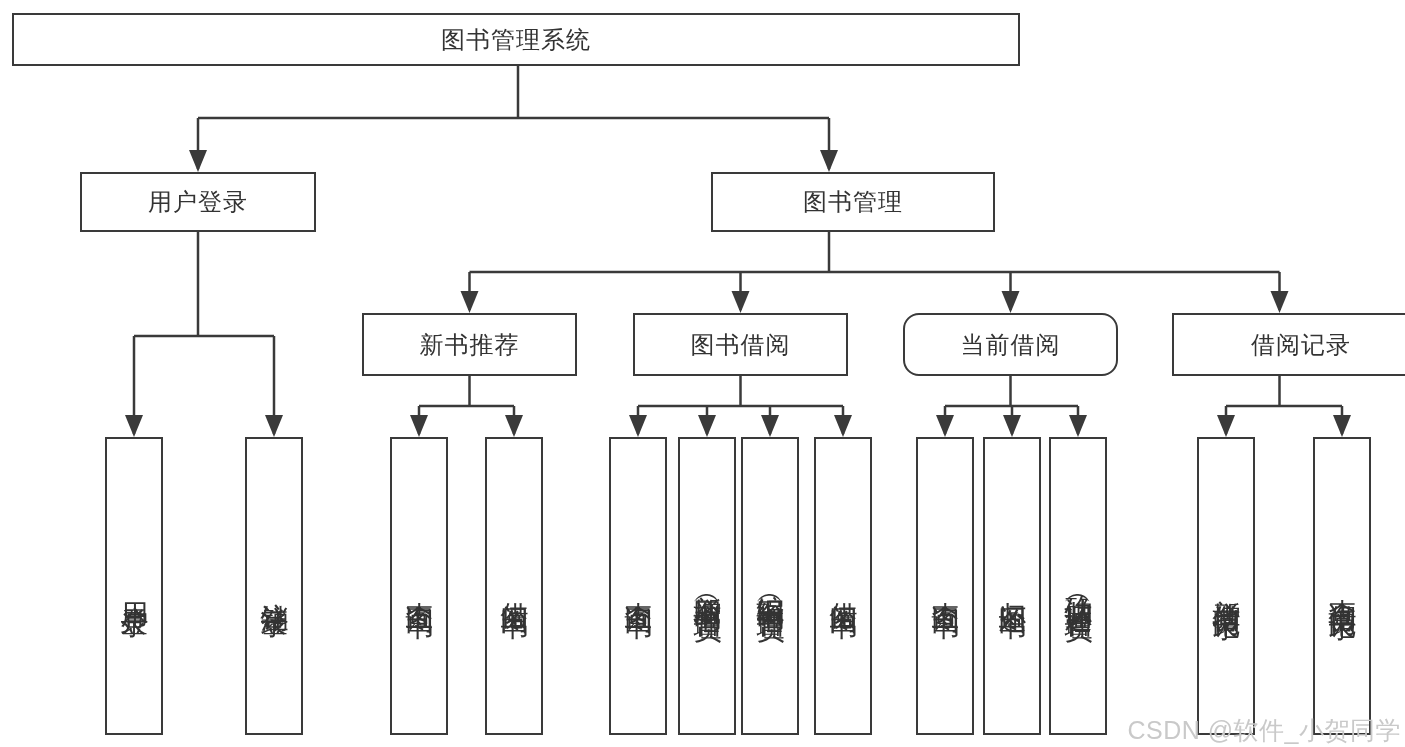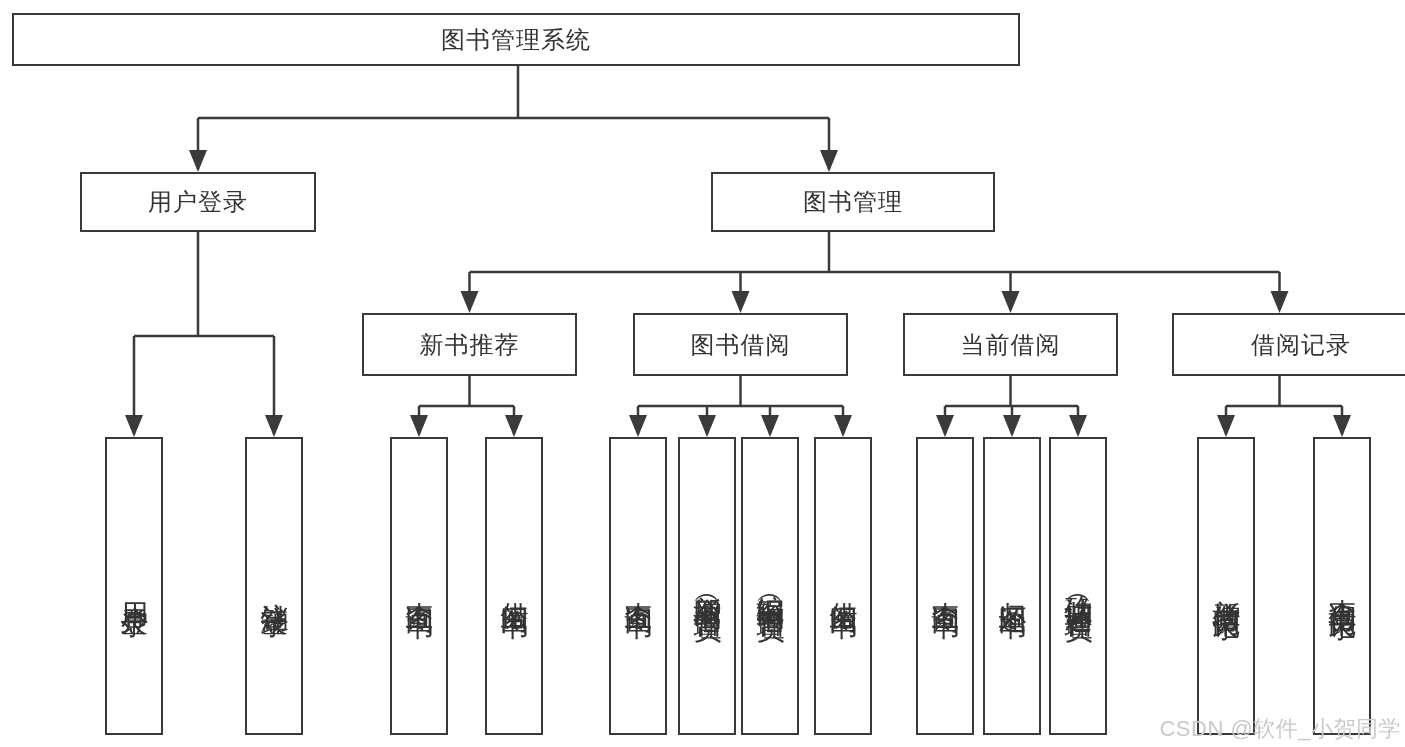--- a/index.html
+++ b/index.html
@@ -41,21 +41,21 @@
   .v {
     font-size: 28px;
     writing-mode: vertical-rl;
     letter-spacing: 3px;
     line-height: 1;
   }
   .watermark {
     position: absolute;
     right: 4px;
     top: 714px;
-    font-size: 22px;
+    font-size: 25px;
     color: #c9c9c9;
     letter-spacing: 0.5px;
     white-space: nowrap;
     z-index: 5;
   }
 </style>
 </head>
 <body>
 
 <div class="canvas">
@@ -110,21 +110,21 @@
     </g>
   </svg>
 
   <div class="box h" style="left:12px; top:13px; width:1008px; height:53px;">图书管理系统</div>
 
   <div class="box h" style="left:80px; top:172px; width:236px; height:60px;">用户登录</div>
   <div class="box h" style="left:711px; top:172px; width:284px; height:60px;">图书管理</div>
 
   <div class="box h" style="left:362px; top:313px; width:215px; height:63px;">新书推荐</div>
   <div class="box h" style="left:633px; top:313px; width:215px; height:63px;">图书借阅</div>
-  <div class="box h" style="left:903px; top:313px; width:215px; height:63px;">当前借阅</div>
+  <div class="box h" style="left:903px; top:313px; width:215px; height:63px;border-radius:16px;">当前借阅</div>
   <div class="box h" style="left:1172px; top:313px; width:258px; height:63px;">借阅记录</div>
 
   <div class="box v" style="left:105px; top:437px; width:58px; height:298px;">用户登录</div>
   <div class="box v" style="left:245px; top:437px; width:58px; height:298px;">注销登录</div>
 
   <div class="box v" style="left:390px; top:437px; width:58px; height:298px;">查询图书</div>
   <div class="box v" style="left:485px; top:437px; width:58px; height:298px;">借阅图书</div>
 
   <div class="box v" style="left:609px; top:437px; width:58px; height:298px;">查询图书</div>
   <div class="box v" style="left:678px; top:437px; width:58px; height:298px;">新增图书（管理员）</div>

